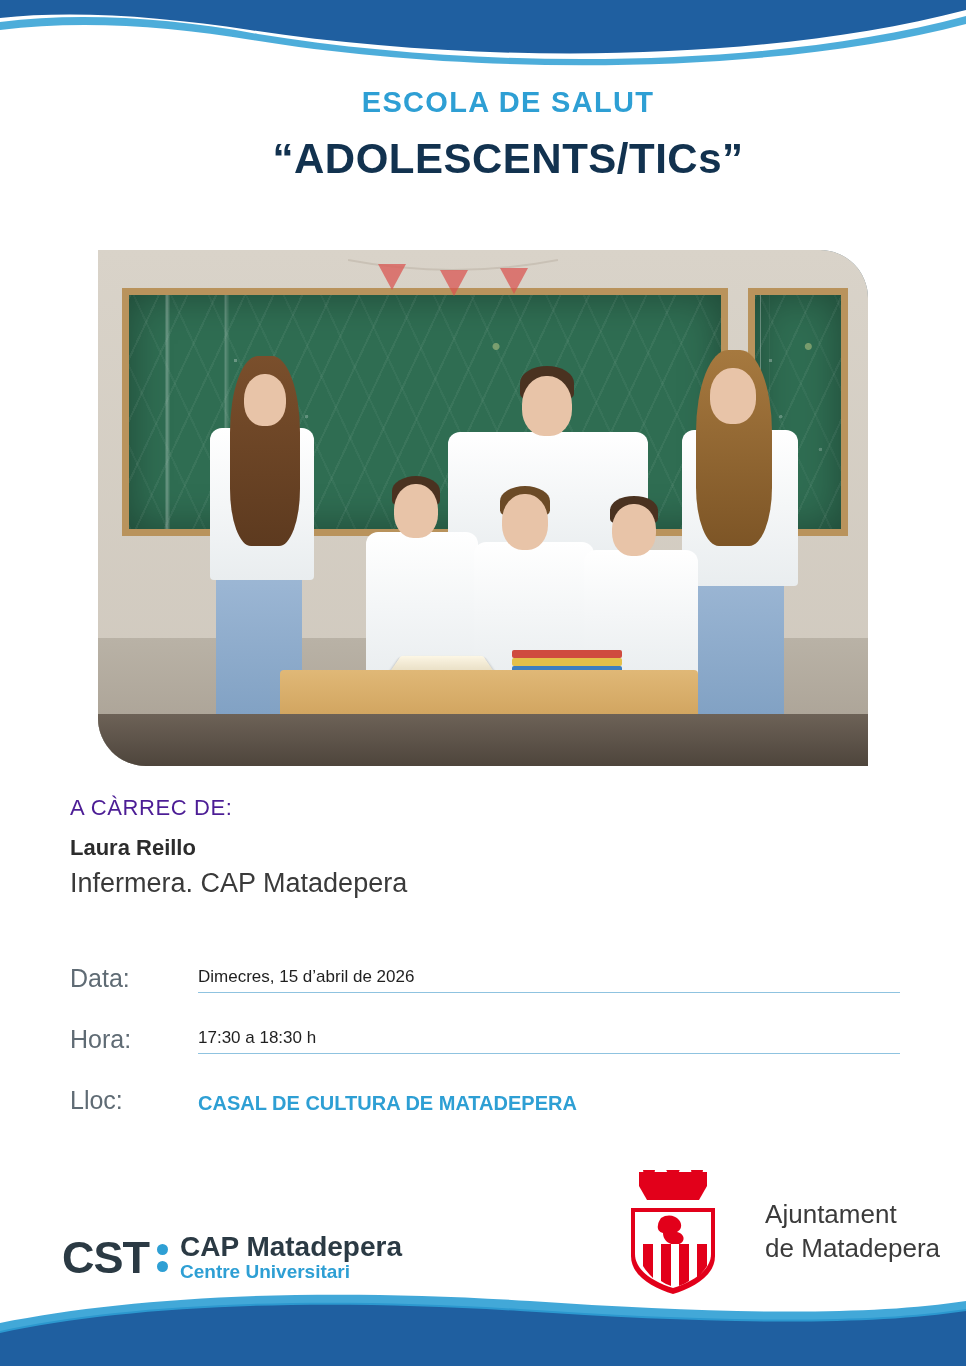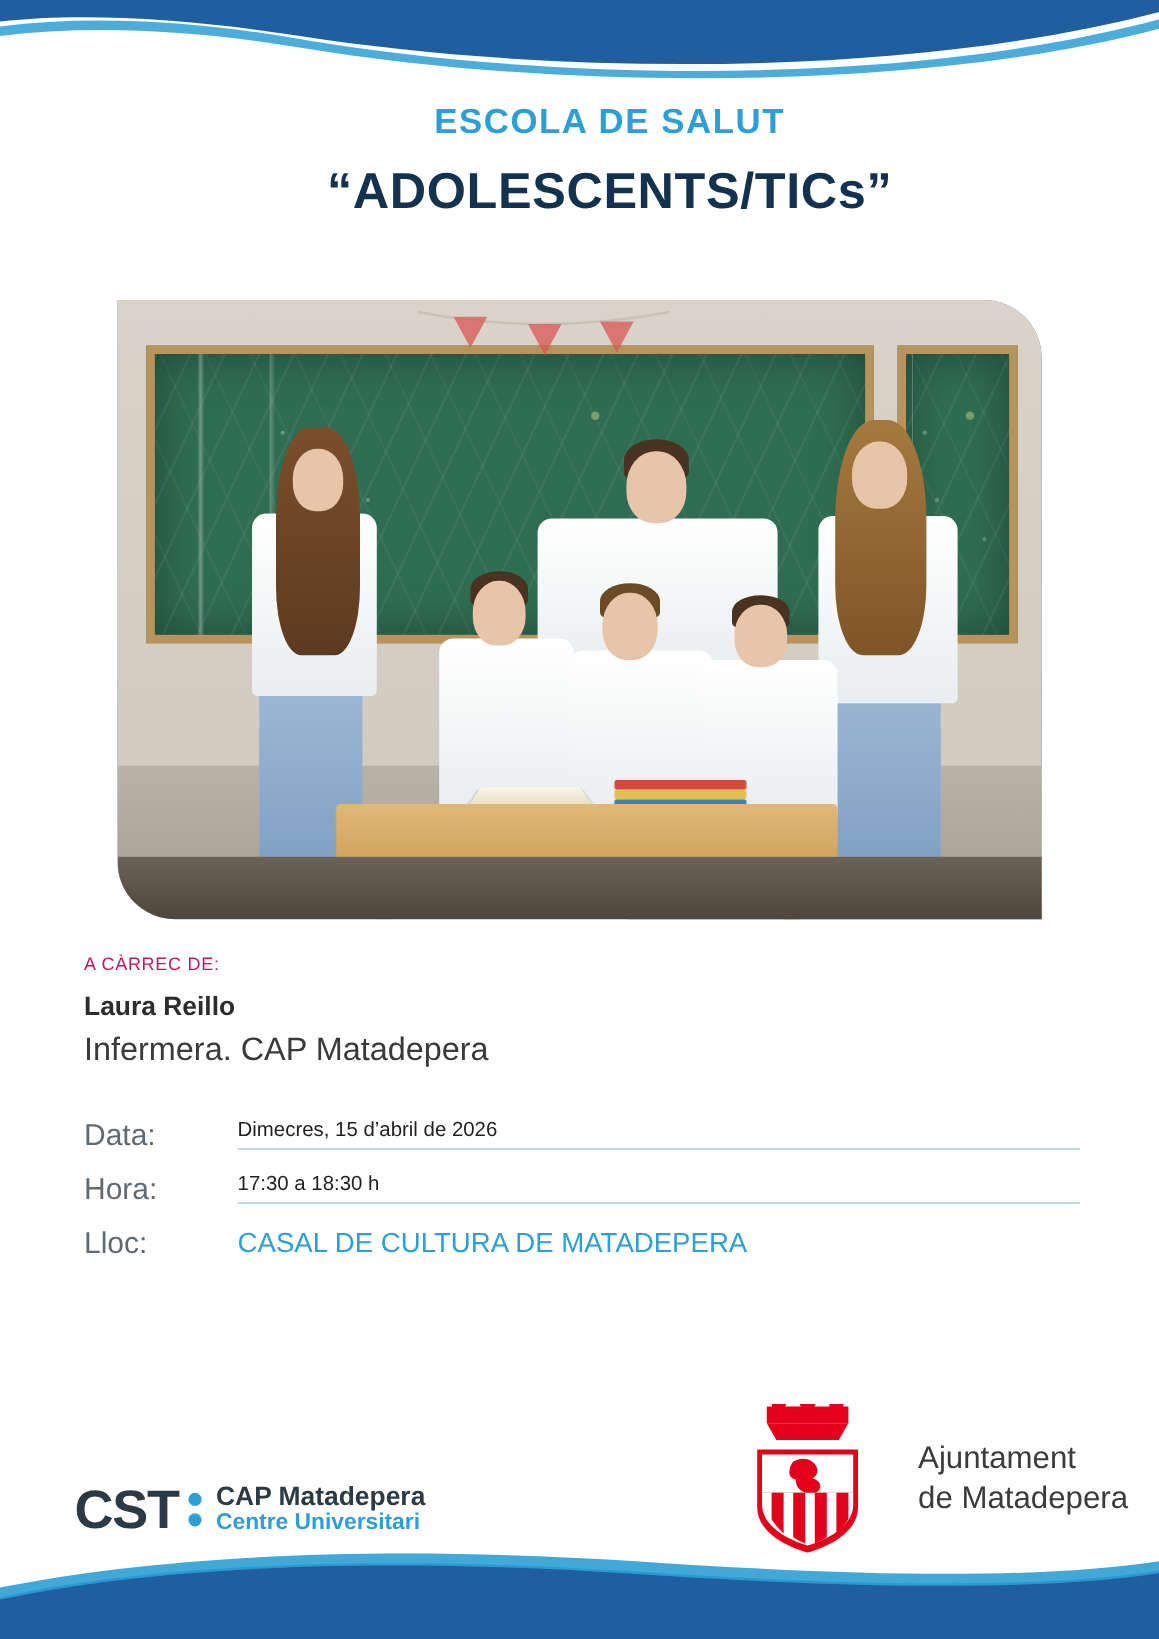--- a/index.html
+++ b/index.html
@@ -159,61 +159,63 @@
     background: linear-gradient(#9fb9d6, #7d9ec1);
     border-radius: 6px;
   }
 
   
   .speaker {
     position: absolute;
     top: 795px; left: 70px; width: 820px;
   }
   .speaker-label {
-    font-size: 15px; color: #be185d; letter-spacing: .6px;
+    font-size: 22px; color: #4c1d95; letter-spacing: .6px;
   }
   .speaker-name {
     margin-top: 14px;
     font-size: 22px; font-weight: bold; color: #2c2c2c;
   }
   .speaker-role {
     margin-top: 7px;
     font-size: 27px; color: #3a3a3a;
   }
 
   
   .details {
     position: absolute;
     top: 932px; left: 70px; width: 830px;
   }
   .row {
     display: flex;
-    align-items: flex-start;
+    align-items: flex-end;
     margin-bottom: 16px;
+    margin-top: 32px;
   }
   .row-label {
     width: 128px;
     flex: 0 0 128px;
     font-size: 25px;
     color: #5f6b74;
   }
   .row-value-wrap {
     flex: 1;
   }
   .row-value {
     font-size: 17px;
     color: #1f1f1f;
     padding-bottom: 5px;
     border-bottom: 1px solid #8fc3e0;
     display: block;
   }
   .place-main {
-    font-size: 23px;
+    font-size: 20px;
     color: #2e9fd4;
     display: block;
+    font-weight: bold;
   }
   .place-sub {
     font-size: 24px;
     color: #1f1f1f;
     display: block;
     margin-top: 12px;
   }
 
   
   .logo-cst {
@@ -229,21 +231,21 @@
   }
   .cst-dots {
     margin: 0 12px 0 8px;
     display: flex; flex-direction: column; gap: 6px;
   }
   .cst-dots i {
     width: 11px; height: 11px; border-radius: 50%;
     background: #2e9fd4; display: block;
   }
   .cst-text .l1 {
-    font-size: 22px; font-weight: bold; color: #2b3a44; line-height: 1.05;
+    font-size: 28px; font-weight: bold; color: #2b3a44; line-height: 1.05;
   }
   .cst-text .l2 {
     font-size: 19px; font-weight: bold; color: #2e9fd4; line-height: 1.2;
   }
 
   .logo-ajt {
     position: absolute;
     right: 26px; bottom: 72px;
     display: flex; align-items: center; gap: 40px;
   }

